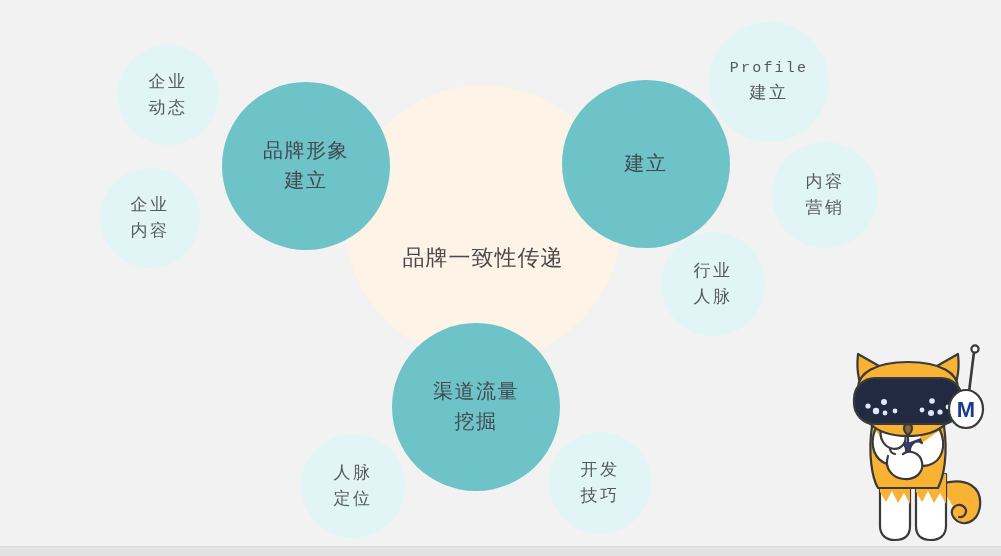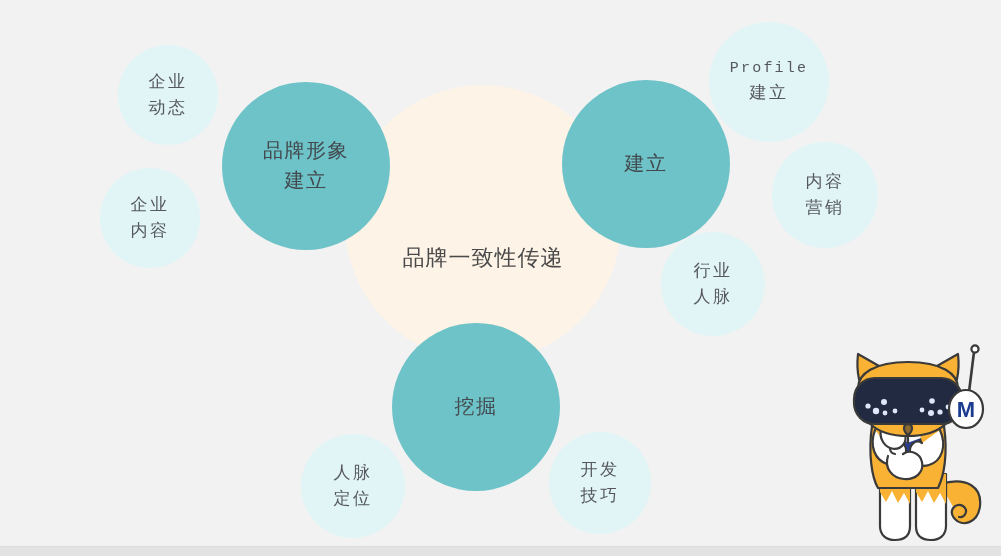--- a/index.html
+++ b/index.html
@@ -150,20 +150,21 @@
   <div class="bubble bubble-main" style="left:222px; top:82px; width:168px; height:168px;">
     <span class="line">品牌形象</span>
     <span class="line">建立</span>
   </div>
 
   <div class="bubble bubble-main" style="left:562px; top:80px; width:168px; height:168px;">
     <span class="line">建立</span>
   </div>
 
   <div class="bubble bubble-main" style="left:392px; top:323px; width:168px; height:168px;">
+    <span class="line">渠道流量</span>
     <span class="line">挖掘</span>
   </div>
 
   <div class="mascot">
     <svg viewBox="0 0 170 212" width="170" height="212" xmlns="http://www.w3.org/2000/svg">
       <g stroke="#3a3a3a" stroke-width="2.2" stroke-linejoin="round" stroke-linecap="round">
 
         <path d="M112 150 c28 -8 42 4 40 22 c-2 17 -18 22 -26 12 c-6 -8 2 -16 9 -12 c6 4 2 12 -4 11" fill="#f9b233"></path>
 
         <path d="M52 140 l0 52 c0 9 6 14 15 14 c10 0 15 -5 15 -14 l0 -52 z" fill="#ffffff"></path>

